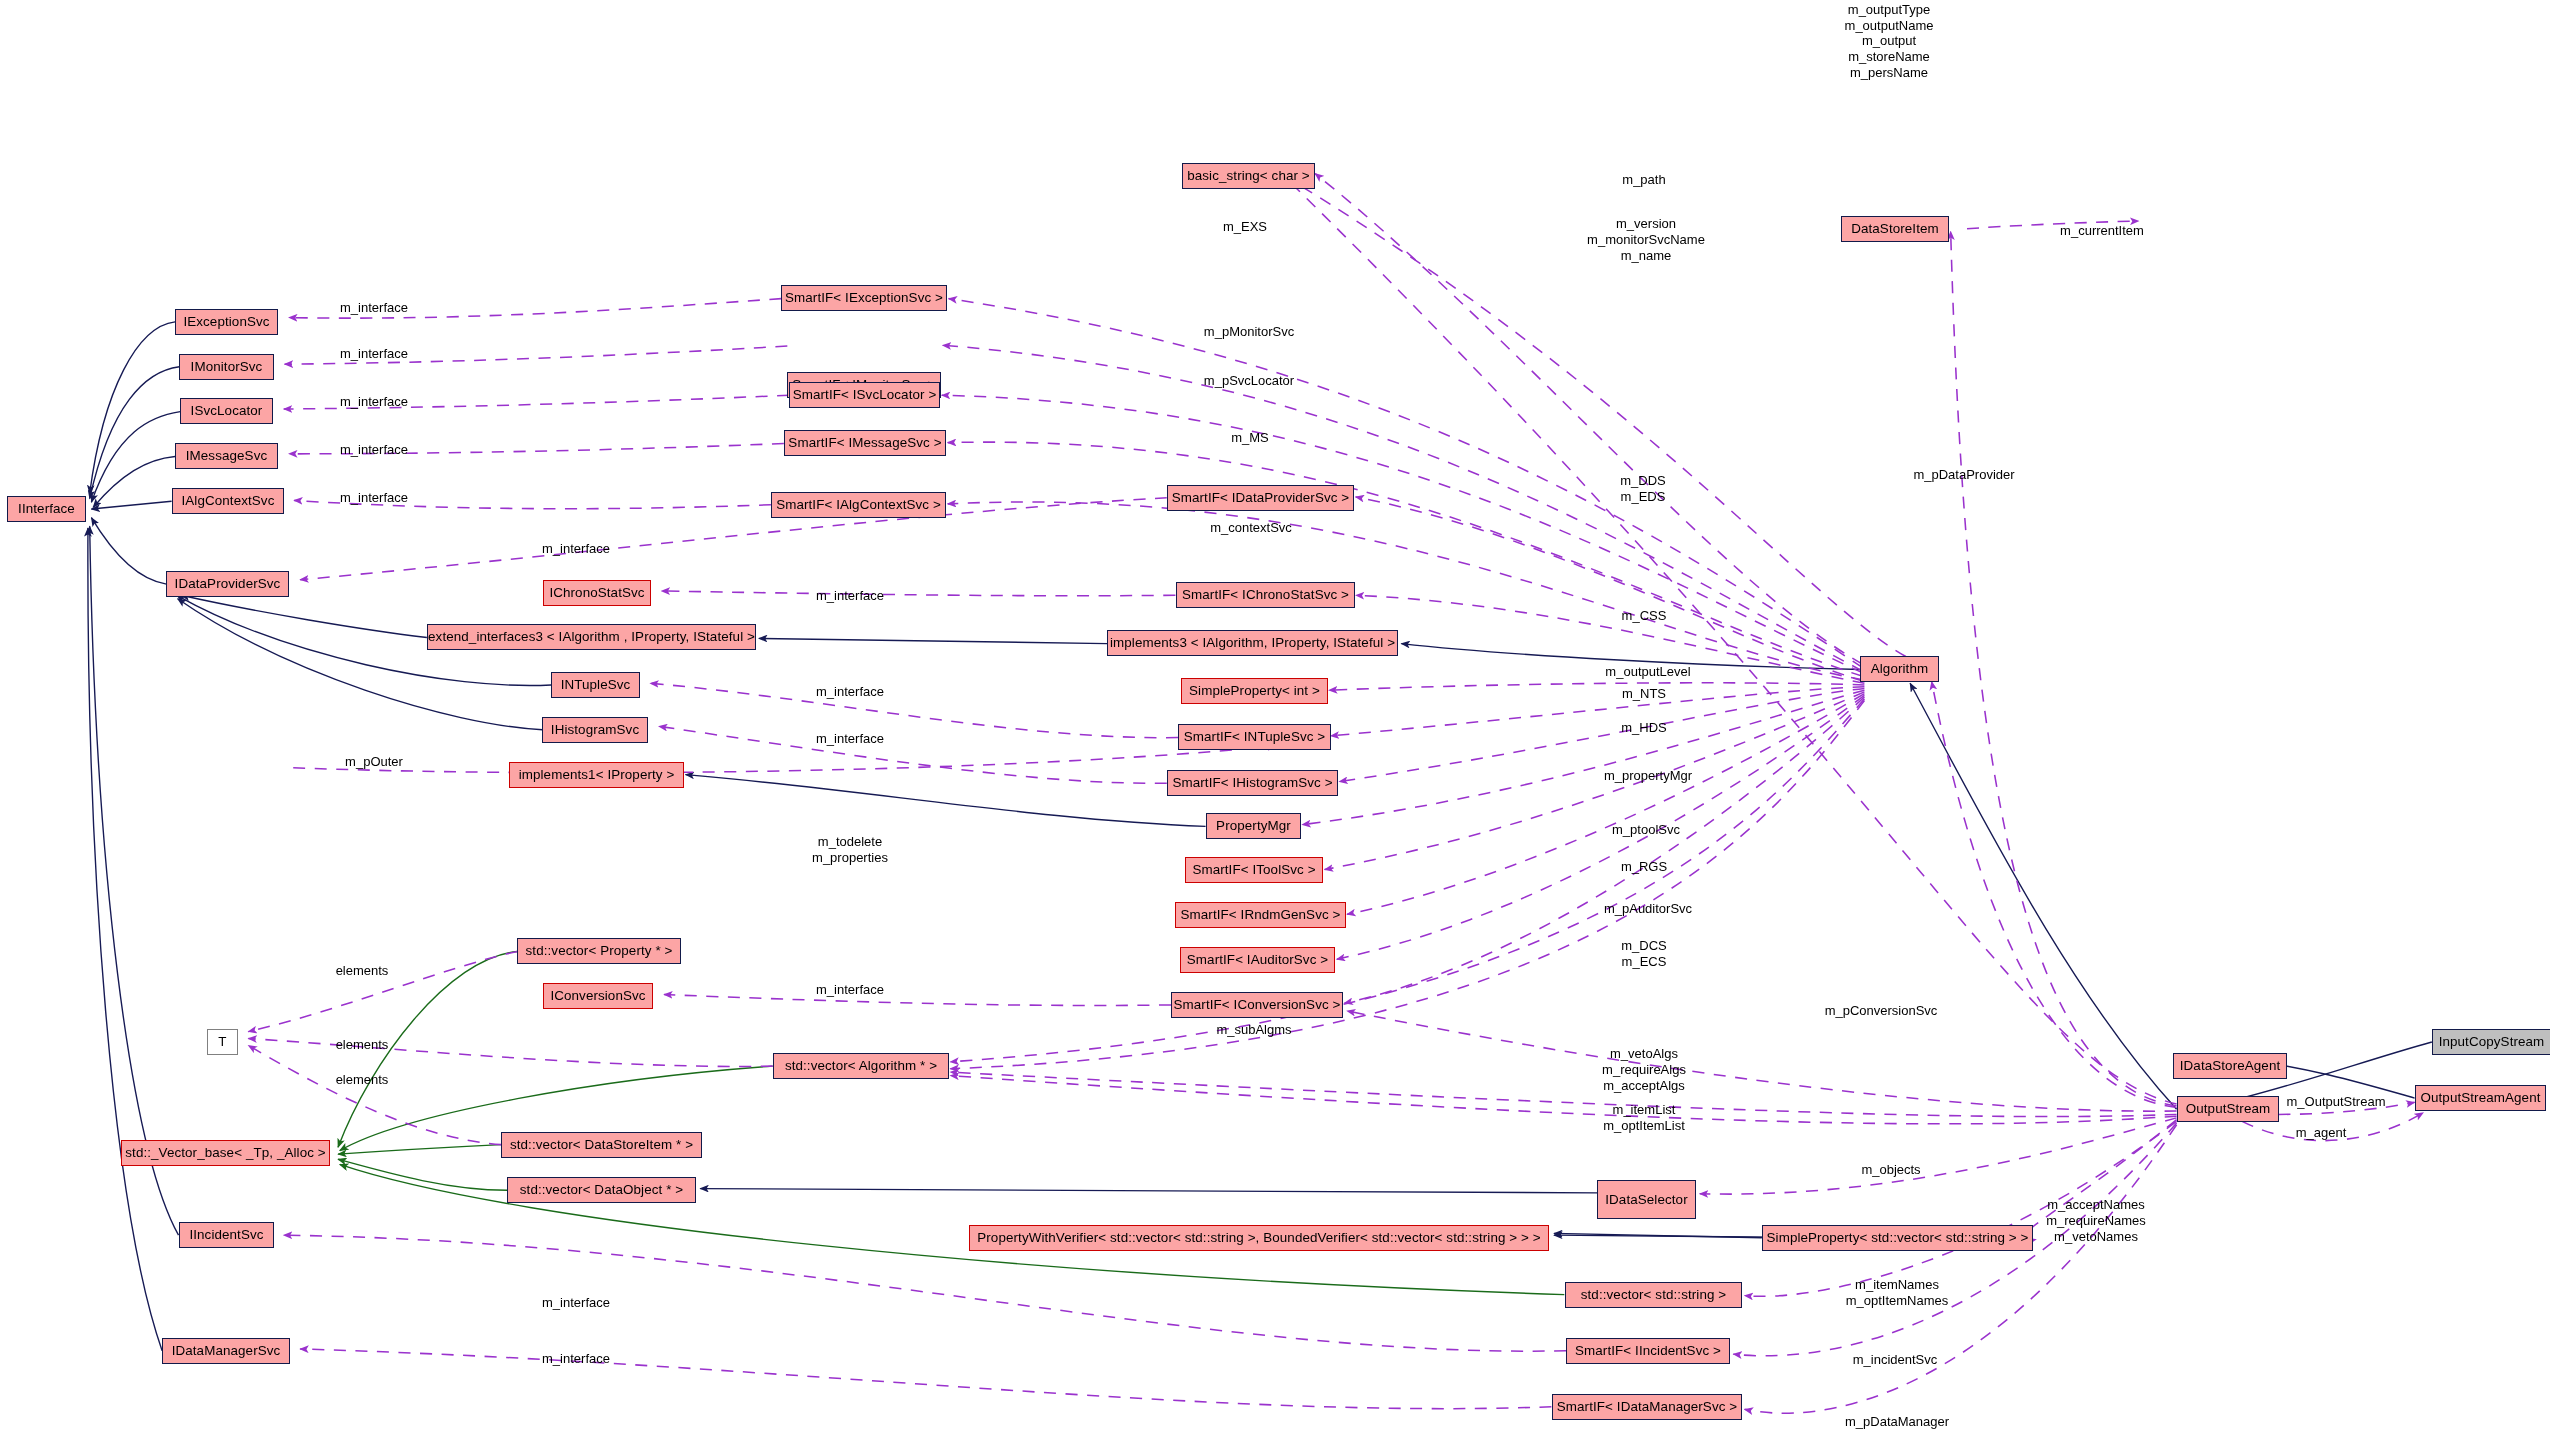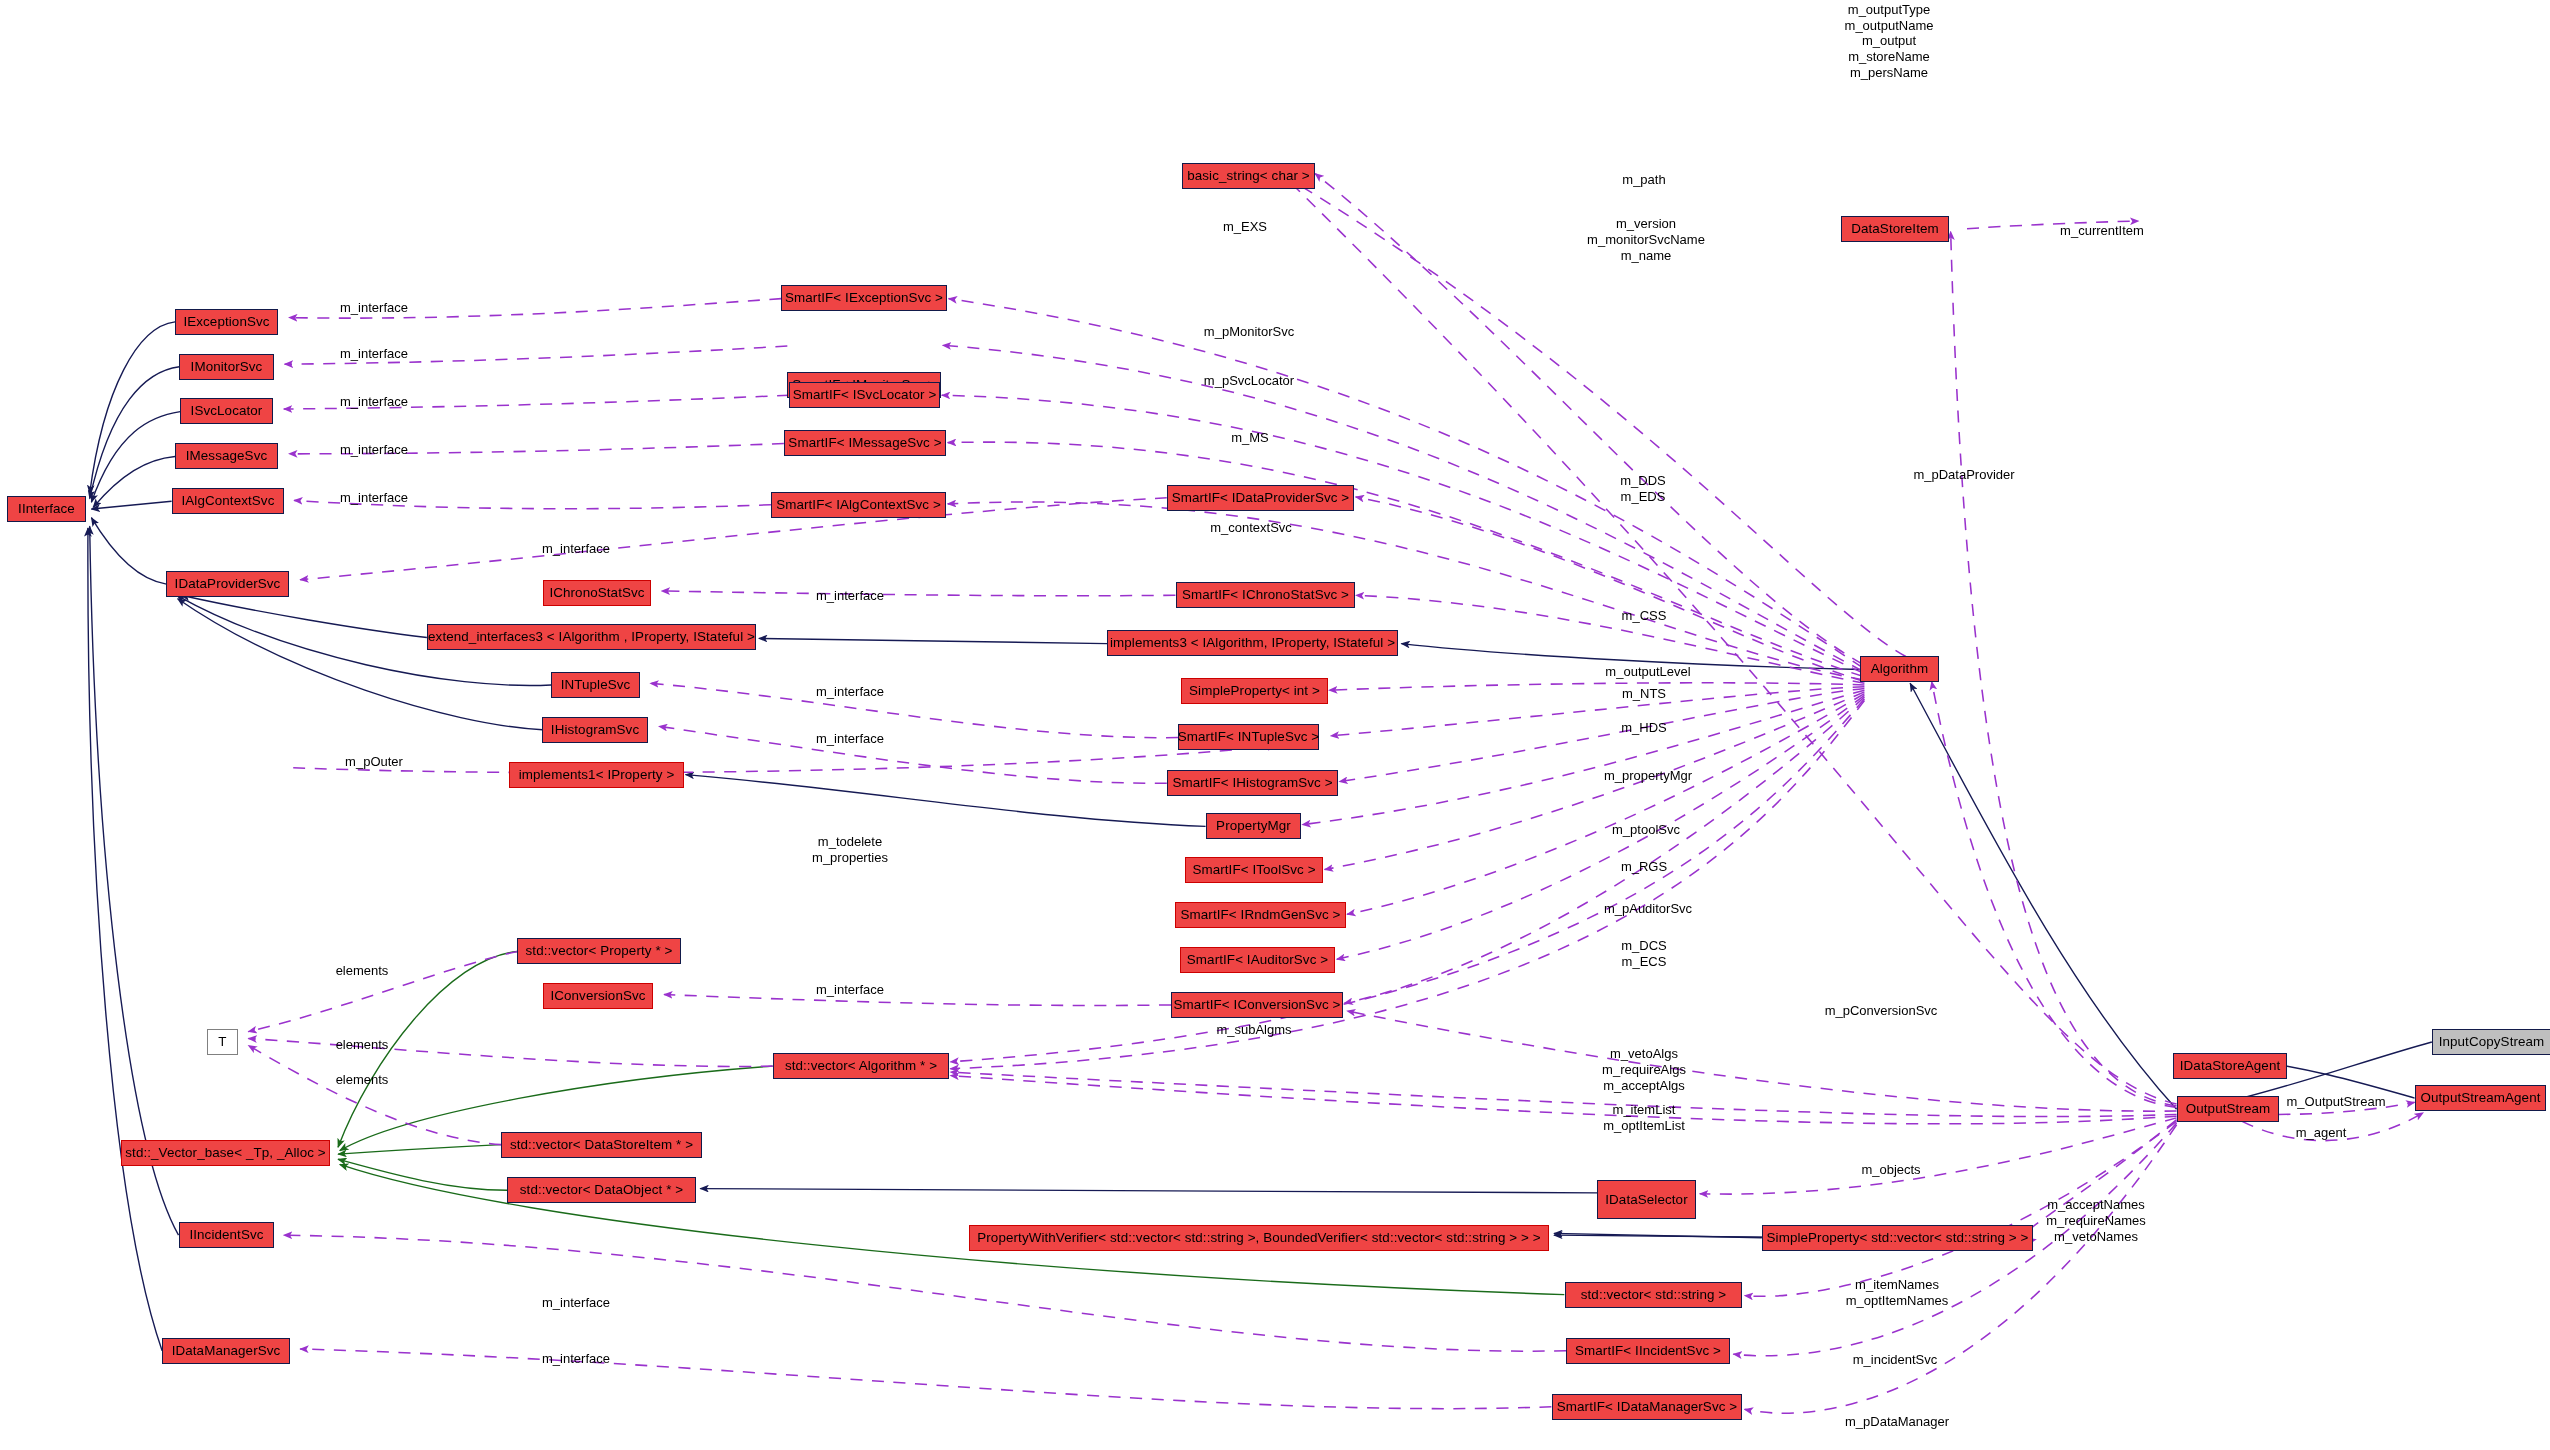--- a/index.html
+++ b/index.html
@@ -9,21 +9,21 @@
     width:2550px;height:1451px;
     background:#ffffff;
     font-family:"Liberation Sans", sans-serif;
     overflow:hidden;
   }
   svg.edges{position:absolute;left:0;top:0;width:2550px;height:1451px;pointer-events:none;}
   .node{
     position:absolute;
     box-sizing:border-box;
     border:1.4px solid #121a4a;
-    background:#ef4444;
+    background:#fca5a5;
     color:#000000;
     font-size:13.4px;
     line-height:1;
     display:flex;align-items:center;justify-content:center;
     white-space:nowrap;
     padding:0 6px;
     letter-spacing:0.1px;
     z-index:5;
   }
   .node.red{border-color:#cc0000;}
@@ -170,21 +170,21 @@
       <div class="node" style="left: 1841px; top: 216px; width: 108px; height: 26px;">DataStoreItem</div>
       <div class="node" style="left: 781px; top: 285px; width: 166px; height: 26px;">SmartIF&lt; IExceptionSvc &gt;</div>
       <div class="node" style="left: 787px; top: 333px; width: 154px; height: 26px; margin-top: 39px;">SmartIF&lt; IMonitorSvc &gt;</div>
       <div class="node" style="left: 789px; top: 382px; width: 151px; height: 26px;">SmartIF&lt; ISvcLocator &gt;</div>
       <div class="node" style="left: 784px; top: 430px; width: 162px; height: 26px;">SmartIF&lt; IMessageSvc &gt;</div>
       <div class="node" style="left: 771px; top: 492px; width: 175px; height: 26px;">SmartIF&lt; IAlgContextSvc &gt;</div>
       <div class="node" style="left: 1167px; top: 485px; width: 187px; height: 26px;">SmartIF&lt; IDataProviderSvc &gt;</div>
       <div class="node" style="left: 1176px; top: 582px; width: 179px; height: 26px;">SmartIF&lt; IChronoStatSvc &gt;</div>
       <div class="node" style="left: 1107px; top: 630px; width: 291px; height: 26px;">implements3 &lt; IAlgorithm, IProperty, IStateful &gt;</div>
       <div class="node red" style="left: 1181px; top: 678px; width: 147px; height: 26px;">SimpleProperty&lt; int &gt;</div>
-      <div class="node" style="left: 1178px; top: 724px; width: 141px; height: 26px;">SmartIF&lt; INTupleSvc &gt;</div>
+      <div class="node" style="left: 1178px; top: 724px; width: 153px; height: 26px;">SmartIF&lt; INTupleSvc &gt;</div>
       <div class="node" style="left: 1167px; top: 770px; width: 171px; height: 26px;">SmartIF&lt; IHistogramSvc &gt;</div>
       <div class="node" style="left: 1206px; top: 813px; width: 95px; height: 26px;">PropertyMgr</div>
       <div class="node red" style="left: 1185px; top: 857px; width: 138px; height: 26px;">SmartIF&lt; IToolSvc &gt;</div>
       <div class="node red" style="left: 1175px; top: 902px; width: 171px; height: 26px;">SmartIF&lt; IRndmGenSvc &gt;</div>
       <div class="node red" style="left: 1180px; top: 947px; width: 155px; height: 26px;">SmartIF&lt; IAuditorSvc &gt;</div>
       <div class="node" style="left: 1171px; top: 992px; width: 172px; height: 26px;">SmartIF&lt; IConversionSvc &gt;</div>
       <div class="node" style="left: 1597px; top: 1180px; width: 99px; height: 39px;">IDataSelector</div>
       <div class="node red" style="left: 969px; top: 1225px; width: 580px; height: 26px;">PropertyWithVerifier&lt; std::vector&lt; std::string &gt;, BoundedVerifier&lt; std::vector&lt; std::string &gt; &gt; &gt;</div>
       <div class="node" style="left: 1762px; top: 1225px; width: 271px; height: 26px;">SimpleProperty&lt; std::vector&lt; std::string &gt; &gt;</div>
       <div class="node" style="left: 1565px; top: 1282px; width: 177px; height: 26px;">std::vector&lt; std::string &gt;</div>

